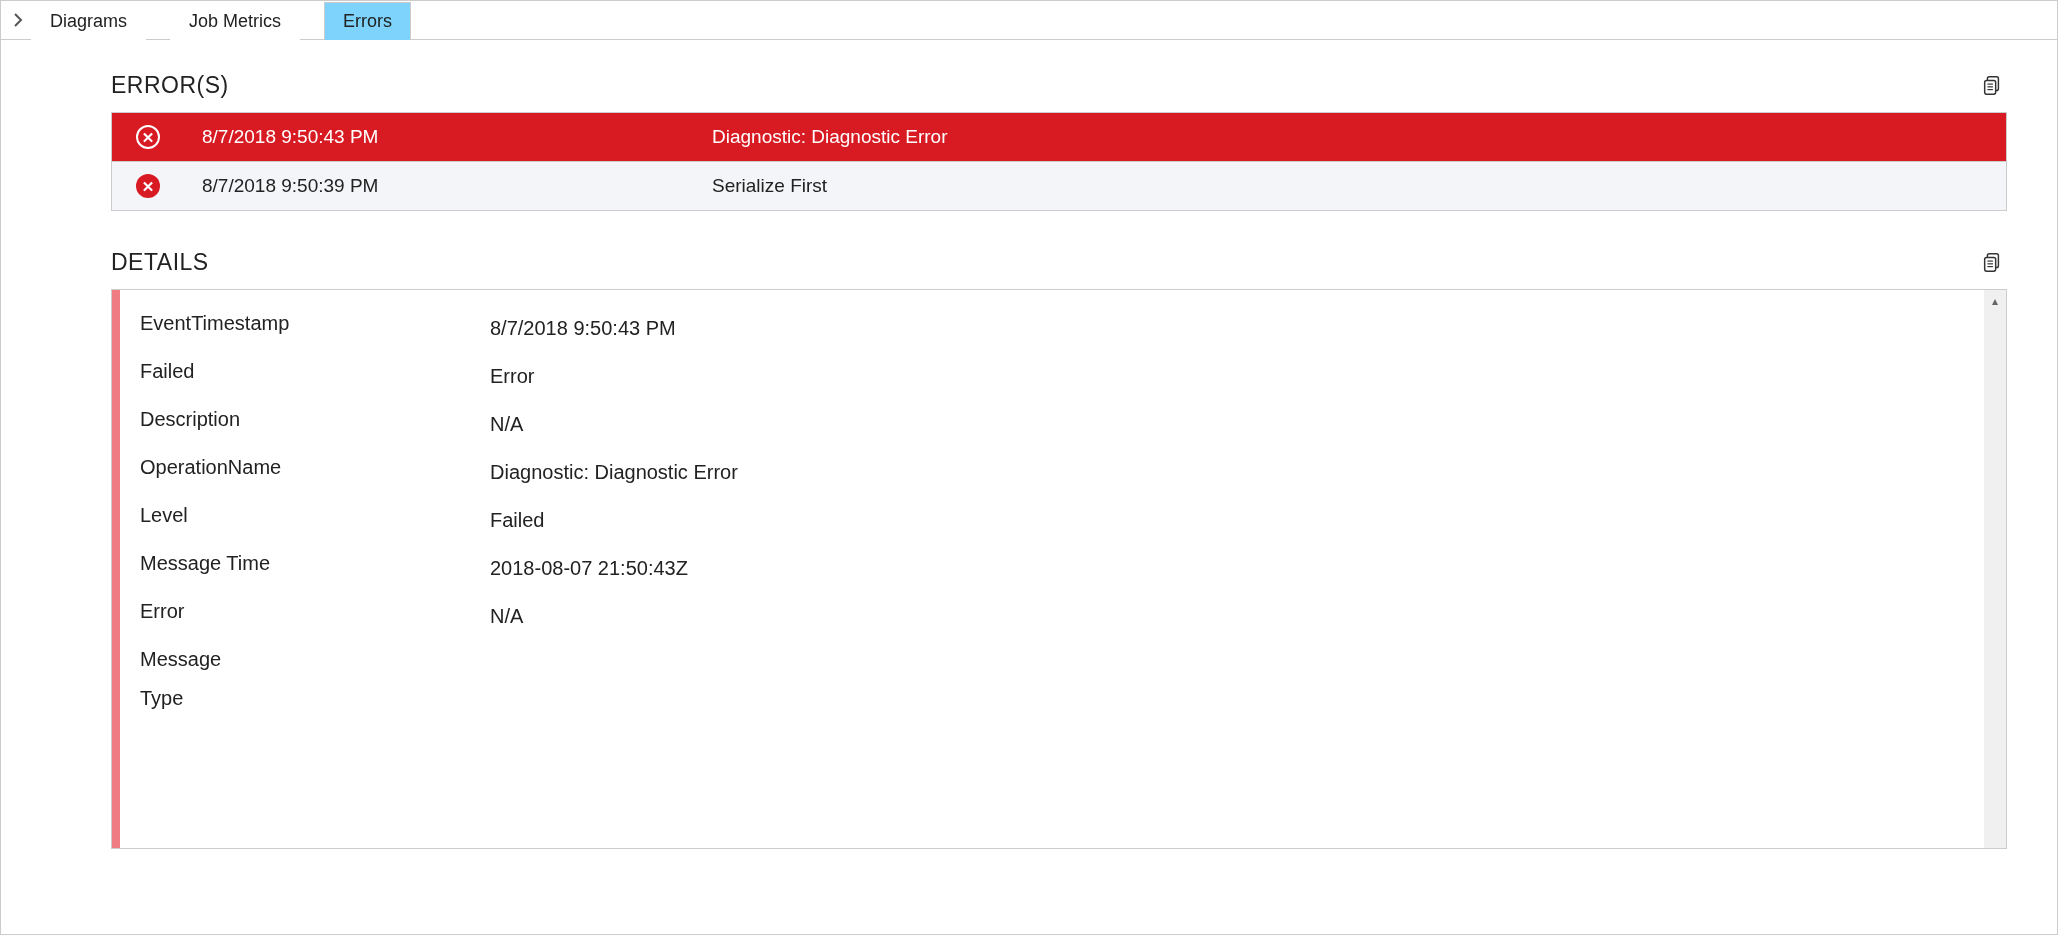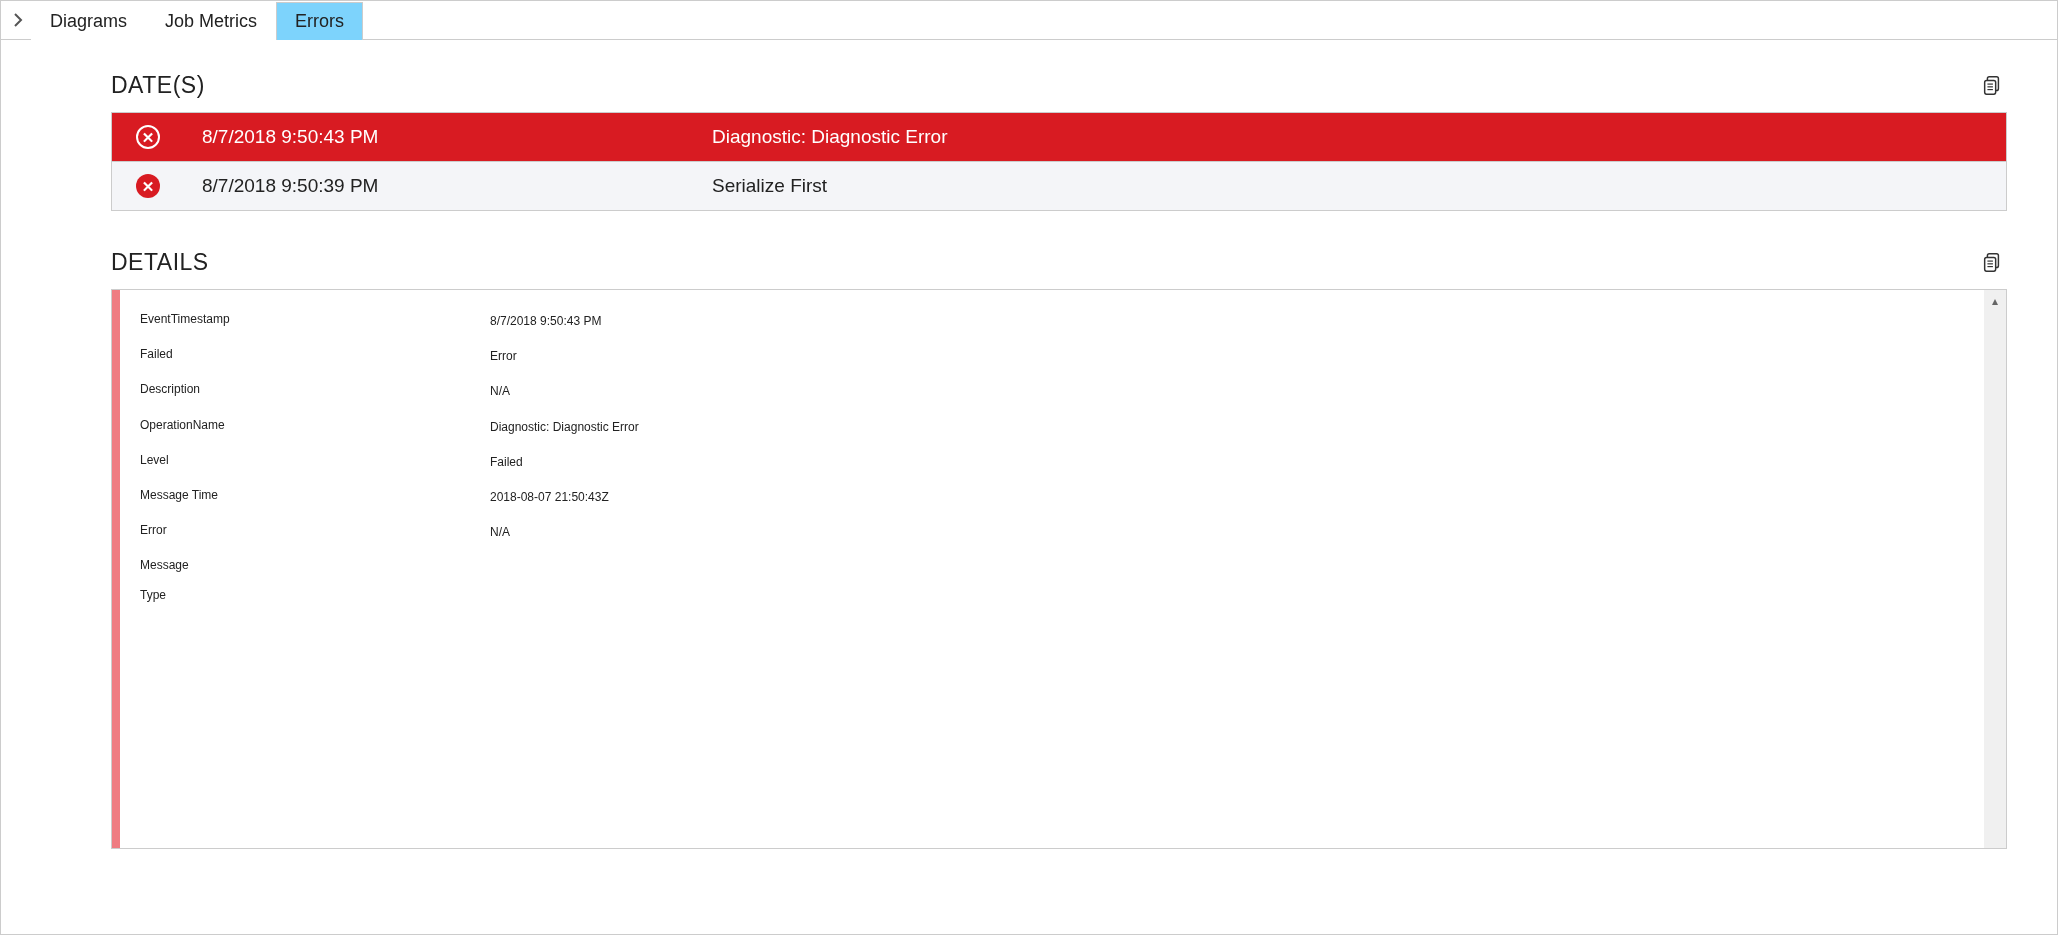--- a/index.html
+++ b/index.html
@@ -26,20 +26,21 @@
     display: flex;
     align-items: center;
     padding: 6px 8px 6px 6px;
     font-size: 16px;
     color: #555;
     cursor: pointer;
   }
   .tabs {
     display: flex;
     align-items: flex-end;
+    gap: 24px;
   }
   .tab {
     padding: 8px 18px;
     font-size: 18px;
     color: #222;
     border: 1px solid transparent;
     border-bottom: none;
     cursor: pointer;
     position: relative;
     top: 1px;
@@ -136,21 +137,21 @@
   }
   .details-body {
     flex: 1;
     padding: 14px 20px;
     overflow: hidden;
   }
   .detail-row {
     display: flex;
     align-items: flex-start;
     padding: 8px 0;
-    font-size: 12px;
+    font-size: 20px;
   }
   .detail-key {
     width: 350px;
     flex-shrink: 0;
   }
   .detail-val {
     flex: 1;
     white-space: pre-line;
     line-height: 1.6;
   }
@@ -182,21 +183,21 @@
     <div class="tabs">
       <div class="tab">Diagrams</div>
       <div class="tab">Job Metrics</div>
       <div class="tab active">Errors</div>
     </div>
   </div>
 
   <div class="content">
 
     <div class="section-header">
-      <div class="section-title">DATE(S)</div>
+      <div class="section-title">ERROR(S)</div>
       <div class="copy-btn">
         <svg width="22" height="22" viewBox="0 0 24 24">
             <rect x="7" y="3" width="12" height="15" rx="2" stroke="#333" stroke-width="1.6" fill="none"></rect>
             <rect x="4" y="7" width="12" height="15" rx="2" stroke="#333" stroke-width="1.6" fill="#fff"></rect>
             <line x1="7" y1="11" x2="13" y2="11" stroke="#333" stroke-width="1.3"></line>
             <line x1="7" y1="14" x2="13" y2="14" stroke="#333" stroke-width="1.3"></line>
             <line x1="7" y1="17" x2="13" y2="17" stroke="#333" stroke-width="1.3"></line>
           </svg>
       </div>
     </div>

